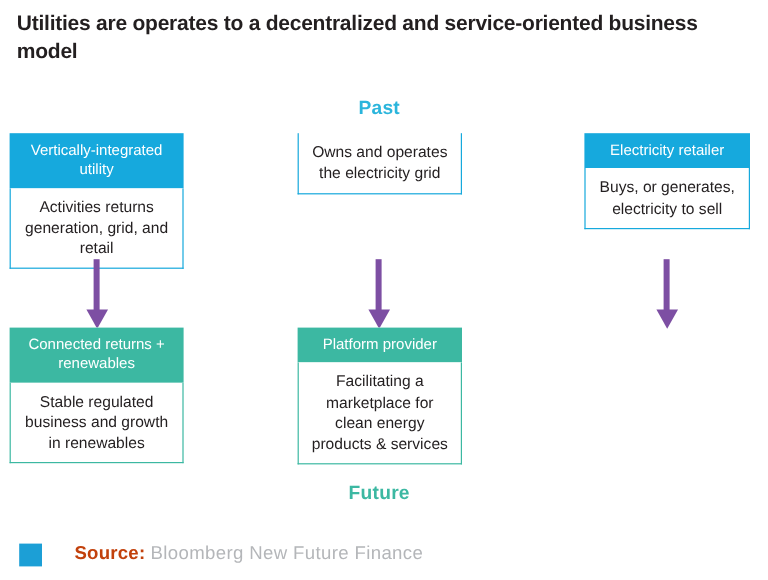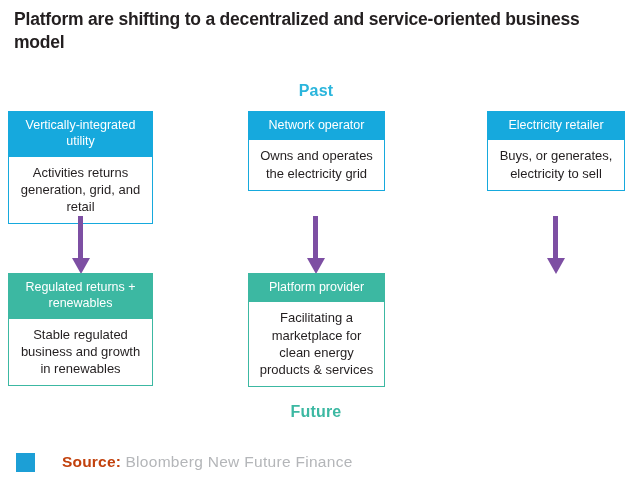--- a/index.html
+++ b/index.html
@@ -152,44 +152,43 @@
     letter-spacing: 0.2px;
   }
   #source-value {
     color: #b4b6b9;
     letter-spacing: 0.3px;
   }
 </style>
 </head>
 <body>
 
-<div id="title">Platform are shifting to a decentralized and service-oriented business model</div>
+<div id="title">Utilities are operates to a decentralized and service-oriented business model</div>
 
 <div id="diagram">
 
   <div class="era-label" id="era-past">Past</div>
   <div class="era-label" id="era-future">Future</div>
 
   <div class="card card-past col-1 row-top">
     <div class="card-head">Vertically-integrated utility</div>
     <div class="card-body">Activities returns generation, grid, and retail</div>
   </div>
 
   <div class="arrow" id="arrow-1">
     <div class="shaft"></div>
     <div class="head"></div>
   </div>
 
   <div class="card card-future col-1 row-bottom">
-    <div class="card-head">Regulated returns + renewables</div>
+    <div class="card-head">Connected returns + renewables</div>
     <div class="card-body">Stable regulated business and growth in renewables</div>
   </div>
 
   <div class="card card-past col-2 row-top">
-    <div class="card-head">Network operator</div>
     <div class="card-body">Owns and operates the electricity grid</div>
   </div>
 
   <div class="arrow" id="arrow-2">
     <div class="shaft"></div>
     <div class="head"></div>
   </div>
 
   <div class="card card-past col-3 row-top">
     <div class="card-head">Electricity retailer</div>

